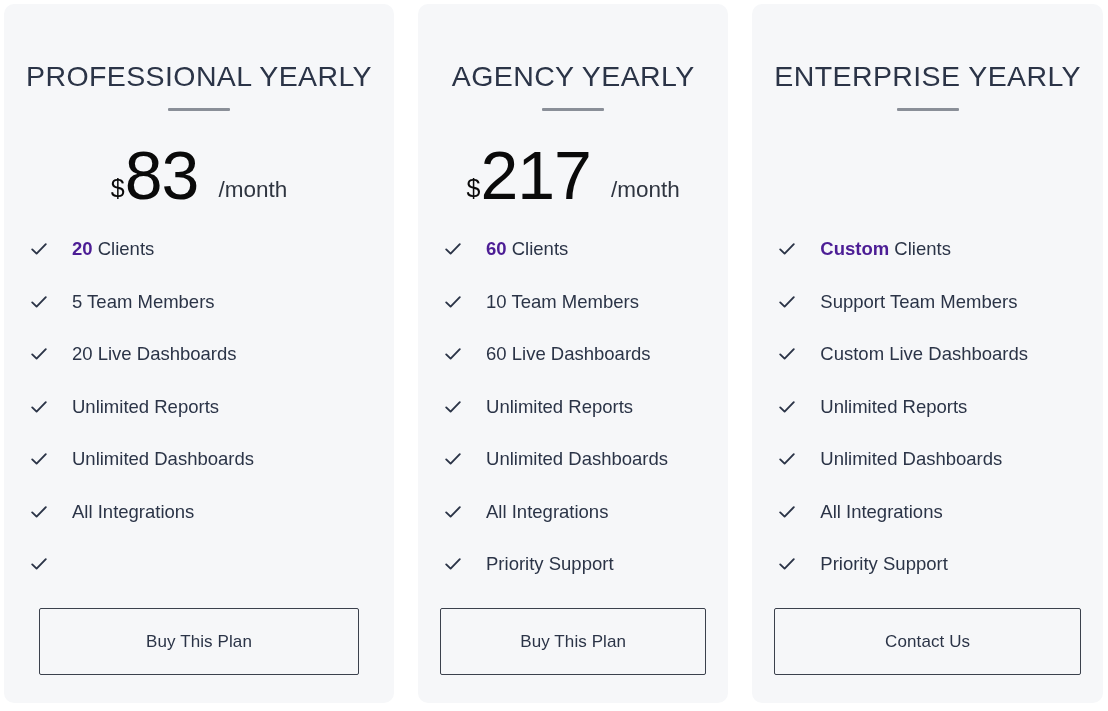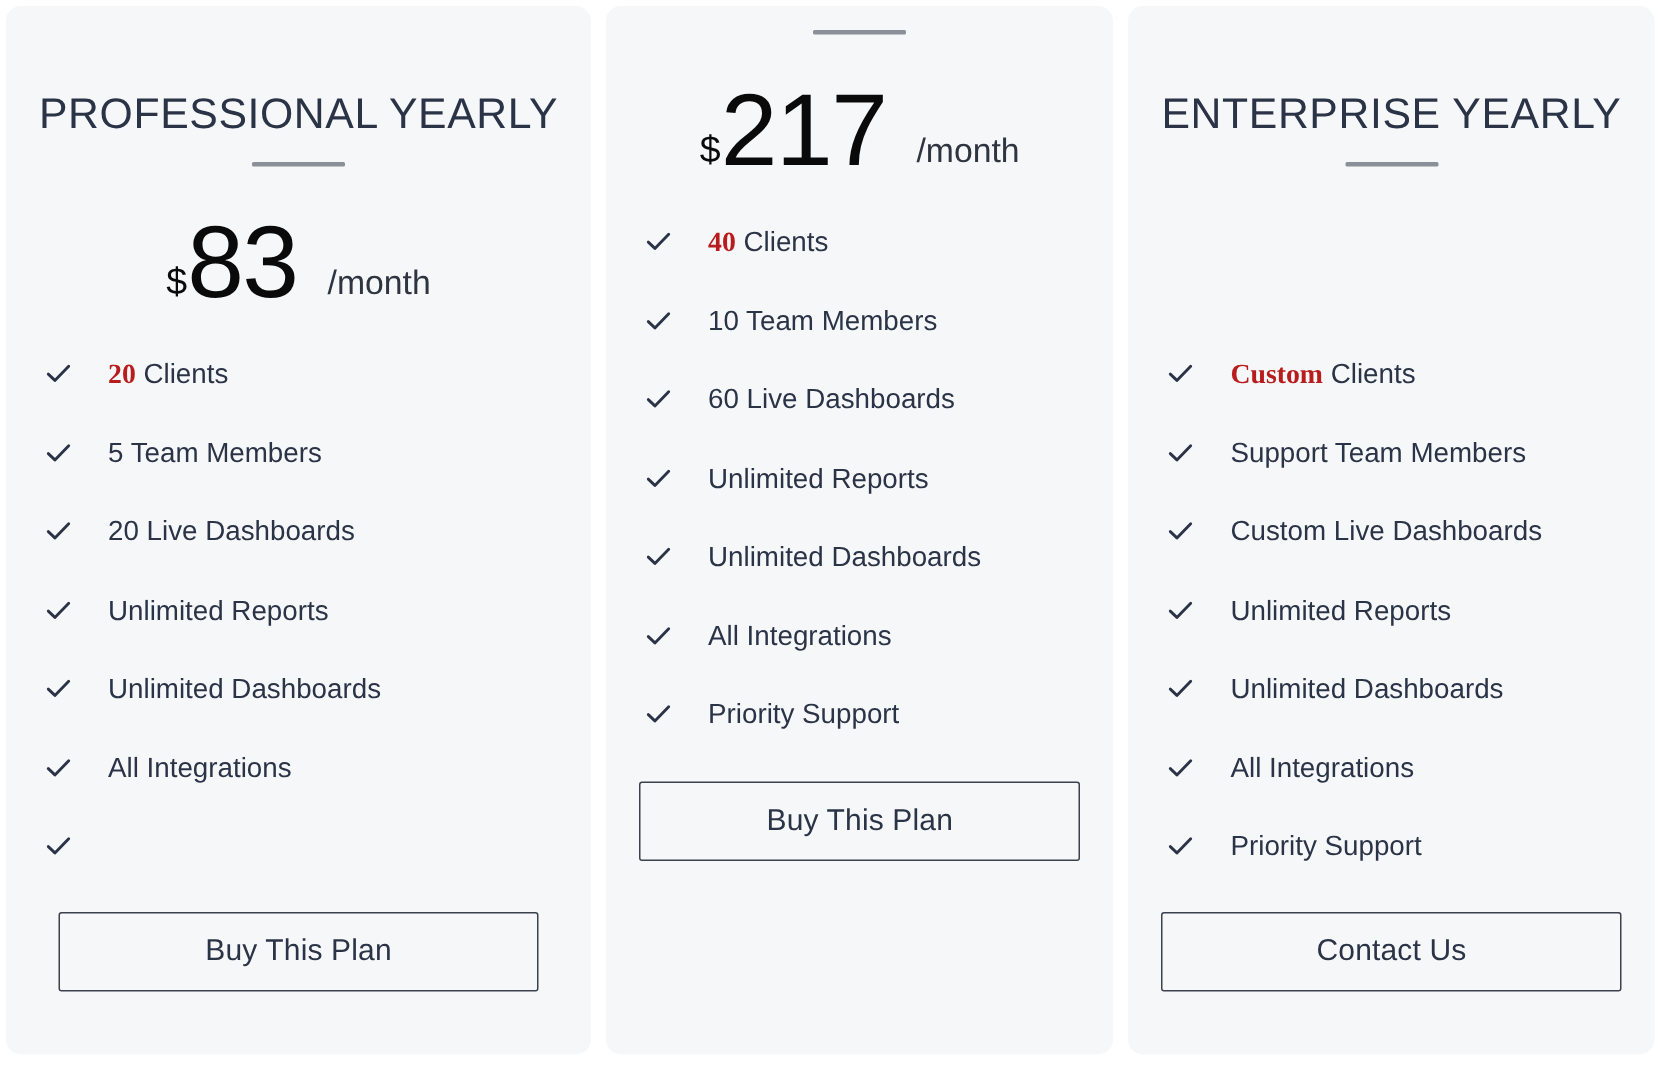--- a/index.html
+++ b/index.html
@@ -11,21 +11,21 @@
     width: 1108px;
     height: 711px;
     font-family: "Liberation Sans", sans-serif;
     overflow: hidden;
   }
 
   .pricing-wrap {
     display: flex;
     width: 1108px;
     height: 711px;
-    gap: 10px;
+    gap: 24px;
     padding: 4px 5px 8px 4px;
     box-sizing: border-box;
   }
 
   .plan-card {
     flex: 1 1 0;
     background: #f6f7f9;
     border-radius: 10px;
     box-sizing: border-box;
     display: flex;
@@ -113,39 +113,38 @@
   .check-icon svg { display: block; }
   .feature-text {
     margin-left: 22px;
     font-size: 18.5px;
     color: #2b3447;
     line-height: 1.2;
     white-space: nowrap;
   }
   .feature-text .lead {
     font-weight: 700;
-    color: #b91c1c;
-    font-family: Liberation Serif, serif;
+    color: #4c1d95;
   }
 
   .cta-zone {
     margin-top: 18px;
     display: flex;
     justify-content: center;
   }
   .cta-button {
     width: 100%;
     max-width: 320px;
-    height: 53px;
+    height: 67px;
     background: #f6f7f9;
     border: 1.4px solid #3b414d;
     border-radius: 2px;
     color: #2b3447;
     font-family: "Liberation Sans", sans-serif;
-    font-size: 20px;
+    font-size: 17px;
     letter-spacing: 0.1px;
     cursor: pointer;
     display: flex;
     align-items: center;
     justify-content: center;
     padding: 0;
   }
 </style>
 </head>
 <body>
@@ -216,36 +215,37 @@
               <path d="M3.2 10.4 L7.6 14.6 L16.8 5.2" stroke="#2b3447" stroke-width="1.9" stroke-linecap="round" stroke-linejoin="round"></path>
             </svg>
           </span>
         </li>
       </ul>
       <div class="cta-zone">
         <button class="cta-button">Buy This Plan</button>
       </div>
     </div>
     <div class="plan-card">
+      <h2 class="plan-title">AGENCY YEARLY</h2>
       <div class="title-divider"></div>
       <div class="price-block">
         <div class="price-inner">
           <span class="currency">$</span>
           <span class="amount">217</span>
           <span class="period">/month</span>
         </div>
       </div>
       <ul class="features">
         <li class="feature-row">
           <span class="check-icon">
             <svg width="20" height="20" viewBox="0 0 20 20" fill="none" aria-hidden="true">
               <path d="M3.2 10.4 L7.6 14.6 L16.8 5.2" stroke="#2b3447" stroke-width="1.9" stroke-linecap="round" stroke-linejoin="round"></path>
             </svg>
           </span>
-          <span class="feature-text"><span class="lead">40</span> <span>Clients</span></span>
+          <span class="feature-text"><span class="lead">60</span> <span>Clients</span></span>
         </li>
         <li class="feature-row">
           <span class="check-icon">
             <svg width="20" height="20" viewBox="0 0 20 20" fill="none" aria-hidden="true">
               <path d="M3.2 10.4 L7.6 14.6 L16.8 5.2" stroke="#2b3447" stroke-width="1.9" stroke-linecap="round" stroke-linejoin="round"></path>
             </svg>
           </span>
           <span class="feature-text"><span>10 Team Members</span></span>
         </li>
         <li class="feature-row">

